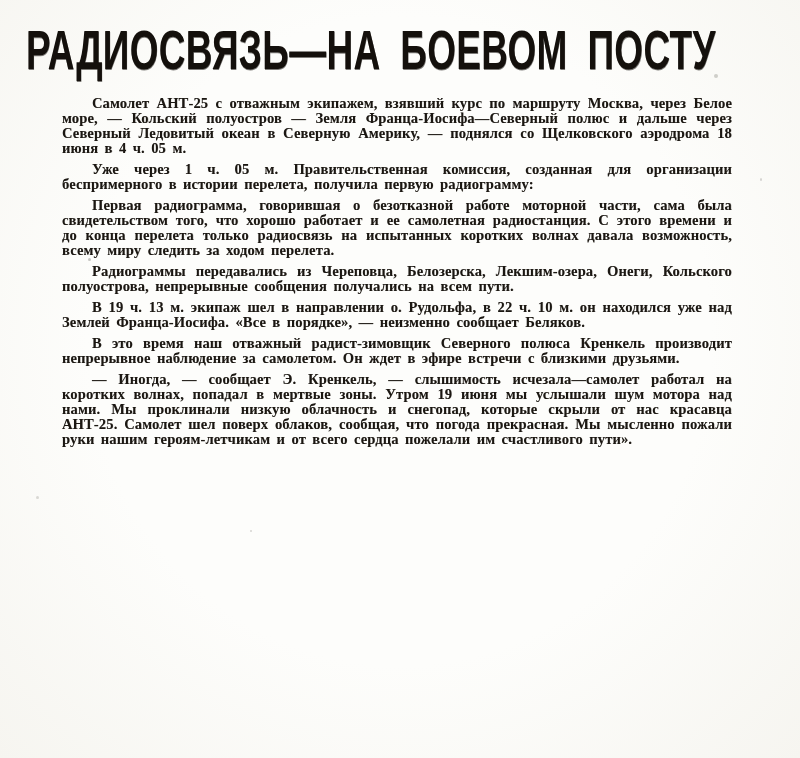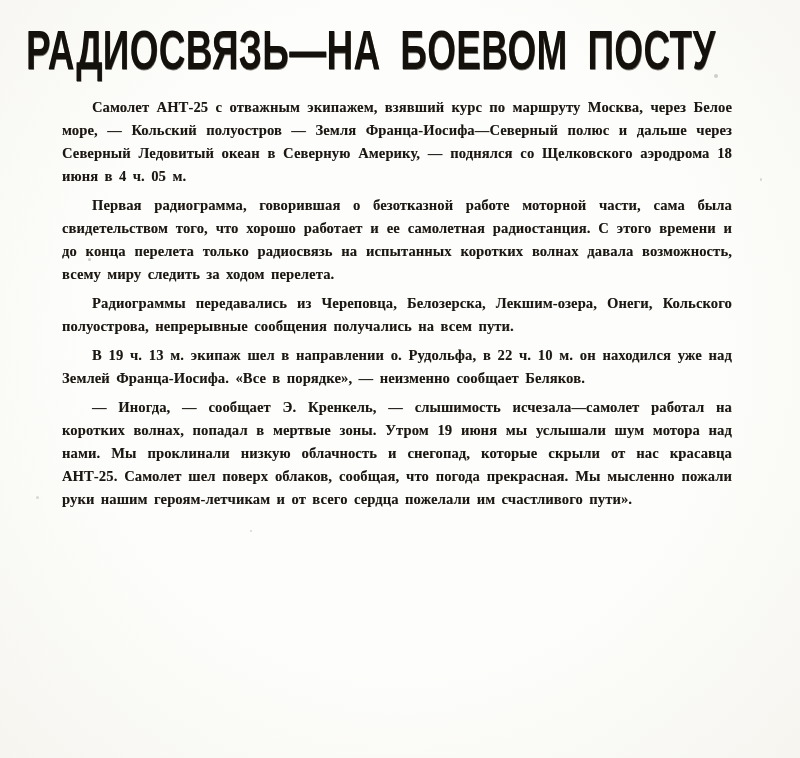--- a/index.html
+++ b/index.html
@@ -38,21 +38,21 @@
     left: 62px;
     top: 96px;
     width: 686px;
   }
   .doc-body p {
     margin: 0 16px 6px 0;
     text-indent: 30px;
     text-align: justify;
     font-weight: 700;
     font-size: 14.5px;
-    line-height: 23px;
+    line-height: 15px;
     word-spacing: 2.6px;
     letter-spacing: 0.15px;
     color: #1b1712;
     text-shadow: 0.3px 0.3px 0 rgba(25,20,14,0.35);
   }
   
   .speck {
     position: absolute;
     border-radius: 50%;
     background: rgba(60,55,48,0.5);
@@ -65,23 +65,25 @@
 </style>
 </head>
 <body>
 
 <div class="scan-page">
 
   <h1 class="doc-title">РАДИОСВЯЗЬ—НА БОЕВОМ ПОСТУ</h1>
 
   <div class="doc-body">
     <p>Самолет АНТ-25 с отважным экипажем, взявший курс по маршруту Москва, через Белое море, — Кольский полуостров — Земля Франца-Иосифа—Северный полюс и дальше через Северный Ледовитый океан в Северную Америку, — поднялся со Щелковского аэродрома 18 июня в 4 ч. 05 м.</p>
+    <p>Уже через 1 ч. 05 м. Правительственная комиссия, созданная для организации беспримерного в истории перелета, получила первую радиограмму:</p>
     <p>Первая радиограмма, говорившая о безотказной работе моторной части, сама была свидетельством того, что хорошо работает и ее самолетная радиостанция. С этого времени и до конца перелета только радиосвязь на испытанных коротких волнах давала возможность, всему миру следить за ходом перелета.</p>
     <p>Радиограммы передавались из Череповца, Белозерска, Лекшим-озера, Онеги, Кольского полуострова, непрерывные сообщения получались на всем пути.</p>
     <p>В 19 ч. 13 м. экипаж шел в направлении о. Рудольфа, в 22 ч. 10 м. он находился уже над Землей Франца-Иосифа. «Все в порядке», — неизменно сообщает Беляков.</p>
+    <p>В это время наш отважный радист-зимовщик Северного полюса Кренкель производит непрерывное наблюдение за самолетом. Он ждет в эфире встречи с близкими друзьями.</p>
     <p>— Иногда, — сообщает Э. Кренкель, — слышимость исчезала—самолет работал на коротких волнах, попадал в мертвые зоны. Утром 19 июня мы услышали шум мотора над нами. Мы проклинали низкую облачность и снегопад, которые скрыли от нас красавца АНТ-25. Самолет шел поверх облаков, сообщая, что погода прекрасная. Мы мысленно пожали руки нашим героям-летчикам и от всего сердца пожелали им счастливого пути».</p>
   </div>
 
   <span class="speck s1"></span>
   <span class="speck s2"></span>
   <span class="speck s3"></span>
   <span class="speck s4"></span>
   <span class="speck s5"></span>
 
 </div>

